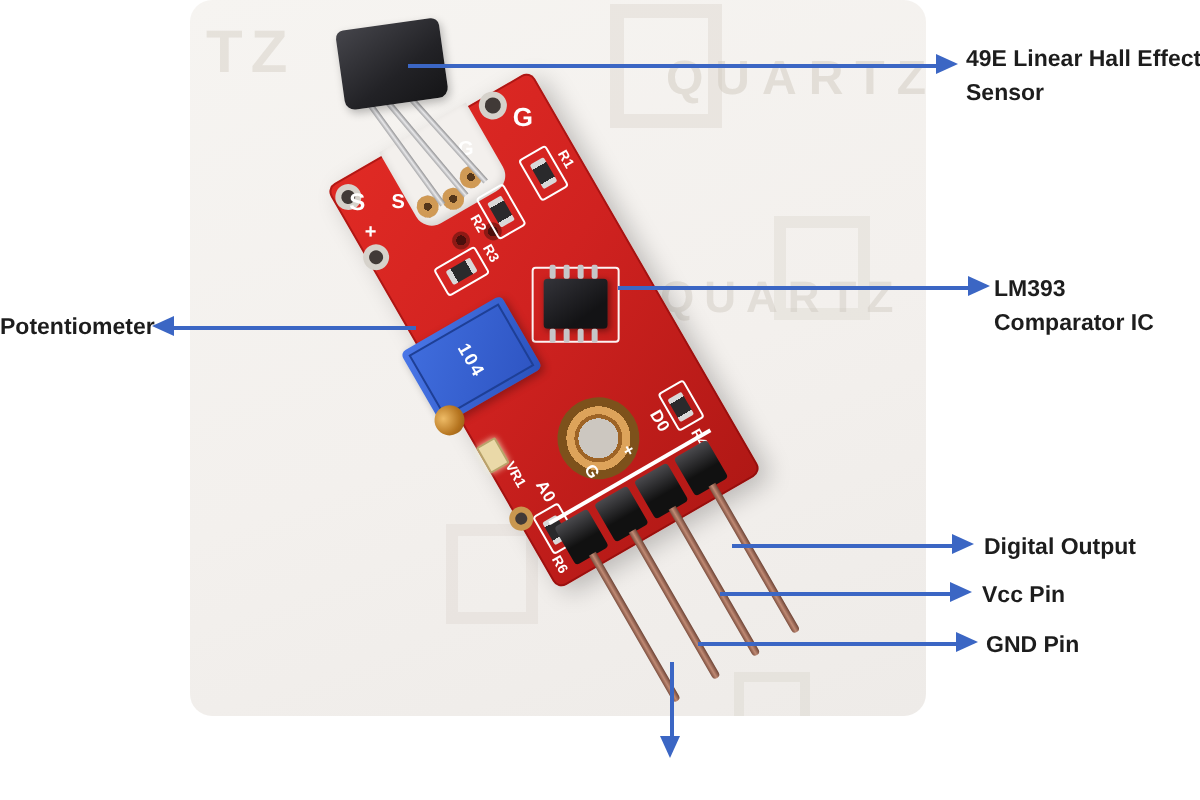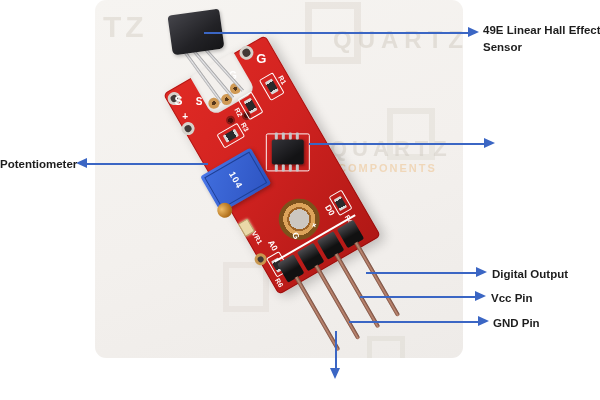--- a/index.html
+++ b/index.html
@@ -68,21 +68,20 @@
 </head>
 <body>
 
 <div class="canvas">
 
   <div class="photo">
 
     <div class="wm-text" style="left:8px;top:10px;font-size:30px;color:rgba(210,203,192,.45);letter-spacing:4px;">TZ</div>
     <div class="wm-text" style="left:238px;top:26px;font-size:24px;color:rgba(200,193,181,.4);letter-spacing:6px;">QUARTZ</div>
     <div class="wm-text" style="left:235px;top:136px;font-size:22px;color:rgba(200,193,182,.38);letter-spacing:5px;">QUARTZ</div>
-    <div class="wm-text" style="left:243px;top:162px;font-size:11px;color:rgba(235,170,90,.35);letter-spacing:2px;">COMPONENTS</div>
     <div class="wm-square" style="left:210px;top:2px;width:42px;height:48px;border:7px solid rgba(205,198,188,.28);"></div>
     <div class="wm-square" style="left:292px;top:108px;width:36px;height:40px;border:6px solid rgba(205,198,188,.25);"></div>
     <div class="wm-square" style="left:128px;top:262px;width:34px;height:38px;border:6px solid rgba(205,198,188,.22);"></div>
     <div class="wm-square" style="left:272px;top:336px;width:28px;height:26px;border:5px solid rgba(205,198,188,.25);"></div>
 
     <div class="board">
       <div class="notch"></div>
 
       <div class="pad" style="left:34px;top:28px;"></div>
       <div class="pad" style="left:47px;top:31px;"></div>
@@ -161,20 +160,21 @@
     <div class="sensor"></div>
   </div>
 
   <div class="aline" style="left:204px;top:31.5px;width:266px;"></div>
   <div class="ahead-r" style="left:468px;top:27px;"></div>
   <div class="label" style="left:483px;top:22px;width:130px;">49E Linear Hall Effect
 Sensor</div>
 
   <div class="aline" style="left:309px;top:142.5px;width:176px;"></div>
   <div class="ahead-r" style="left:484px;top:138px;"></div>
+  <div class="label" style="left:497px;top:137px;">LM393 Comparator IC</div>
 
   <div class="aline" style="left:86px;top:162.5px;width:122px;"></div>
   <div class="ahead-l" style="left:76px;top:158px;"></div>
   <div class="label" style="left:0px;top:156px;width:74px;text-align:right;">Potentiometer</div>
 
   <div class="aline" style="left:366px;top:271.5px;width:111px;"></div>
   <div class="ahead-r" style="left:476px;top:267px;"></div>
   <div class="label" style="left:492px;top:266px;">Digital Output</div>
 
   <div class="aline" style="left:360px;top:295.5px;width:116px;"></div>

